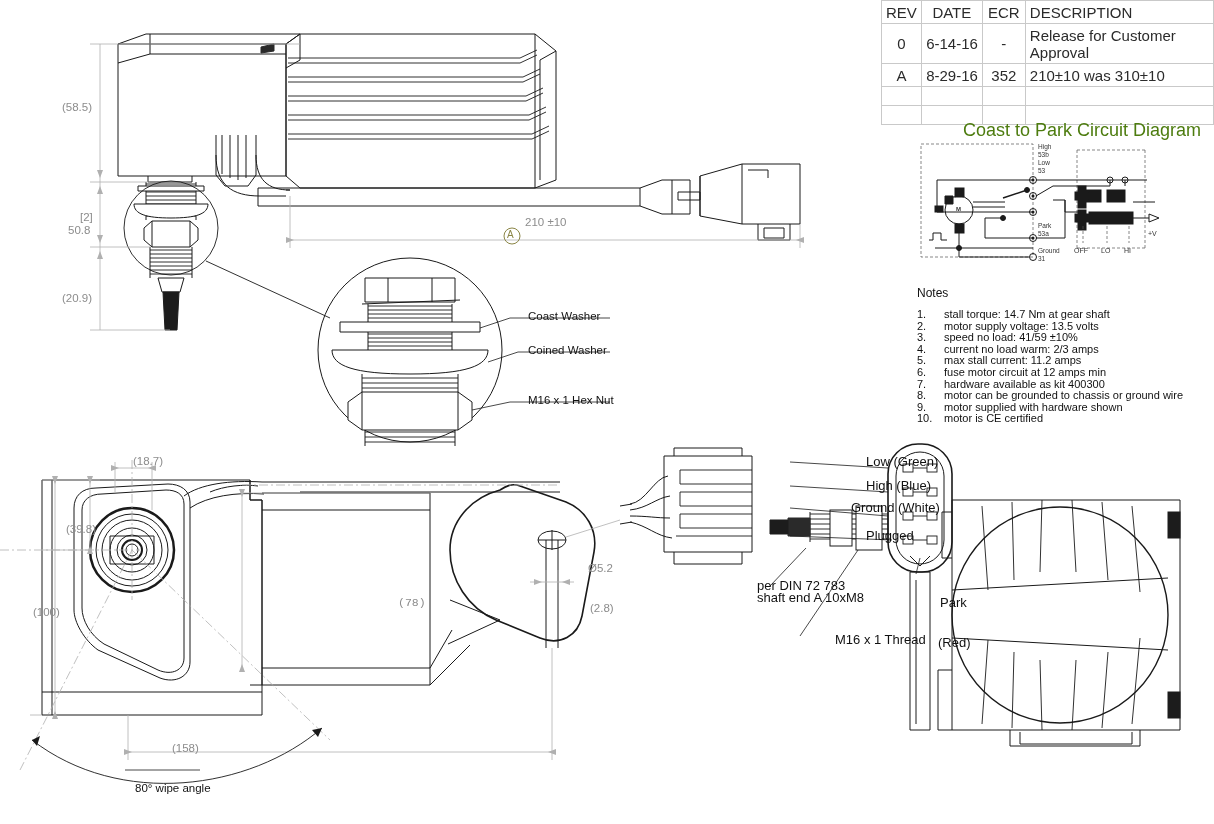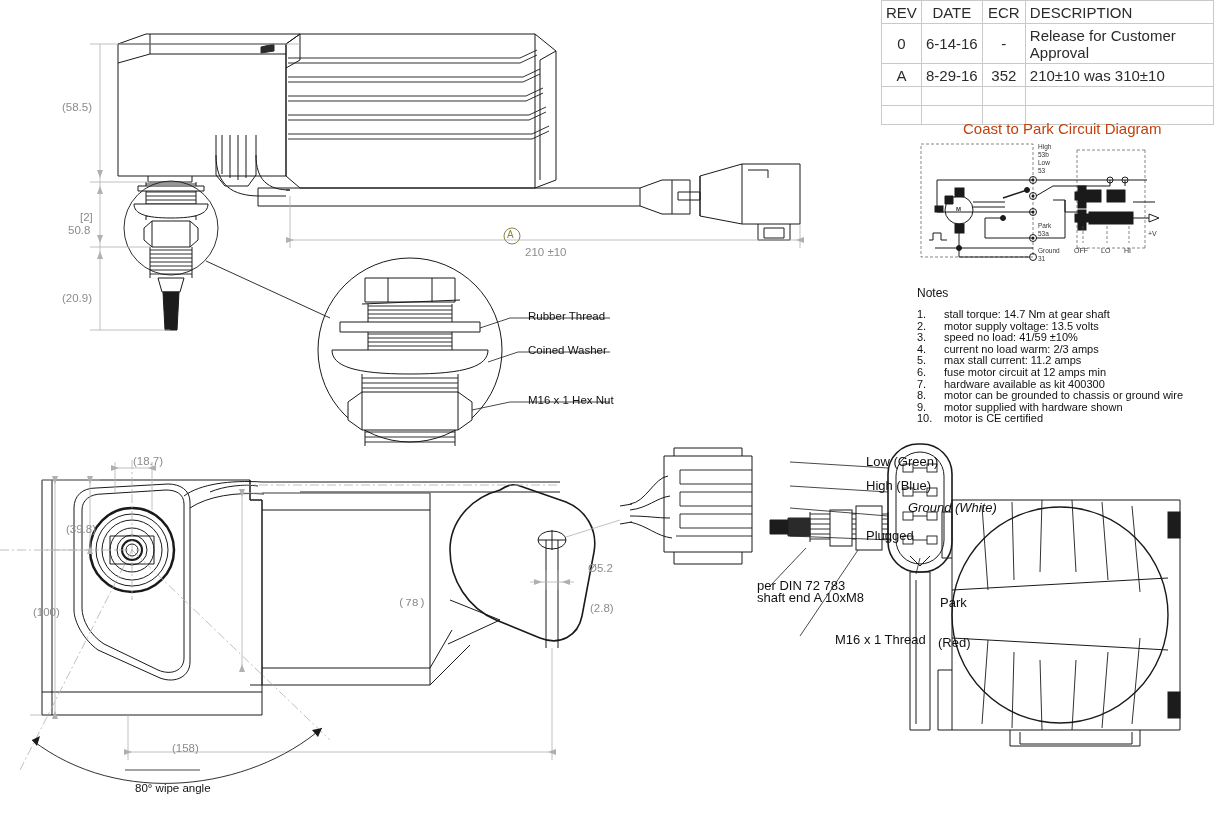--- a/index.html
+++ b/index.html
@@ -11,36 +11,36 @@
   .abs{position:absolute;}
 
   
   #rev-table{position:absolute;left:881px;top:0px;width:333px;}
   #rev-table table{border-collapse:collapse;width:333px;font-size:15px;color:#2b2b2b;}
   #rev-table th,#rev-table td{border:1px solid #c9c9c9;border-top:none;border-left:none;
       padding:2.5px 4px;font-weight:normal;height:13px;}
   #rev-table tr th:first-child,#rev-table tr td:first-child{border-left:1px solid #c9c9c9;}
   #rev-table thead tr th{border-top:1px solid #c9c9c9;}
   .c-rev{width:30px;text-align:center;}
-  .c-date{width:52px;text-align:center;}
+  .c-date{width:52px;text-align:right;}
   .c-ecr{width:34px;text-align:center;}
   .c-desc{text-align:left;padding-left:7px;}
   #rev-table thead th{text-align:center;}
   #rev-table thead th.c-desc{text-align:left;}
 
   
   #notes{position:absolute;left:917px;top:286px;width:300px;font-size:11px;color:#111;}
   #notes .ntitle{font-size:12px;margin-bottom:9px;}
   #notes ol{list-style:none;margin:0;padding:0;}
   #notes li{display:flex;line-height:11.6px;white-space:nowrap;}
   #notes li .num{width:27px;flex:0 0 27px;}
   #notes li .txt{flex:1;}
 
   
-  #circuit-title{position:absolute;left:963px;top:120px;font-size:15px;color:#c2410c;}
+  #circuit-title{position:absolute;left:963px;top:120px;font-size:18px;color:#4d7c0f;}
 
   
   .dim{position:absolute;font-size:11.5px;color:#8c8c8c;white-space:nowrap;}
   .lbl{position:absolute;font-size:11.5px;color:#111;white-space:nowrap;}
   .lbl2{position:absolute;font-size:13px;color:#111;white-space:nowrap;line-height:12px;}
   .balloonTxt{position:absolute;font-size:11.5px;color:#8a8545;white-space:nowrap;}
   .cktlbl{position:absolute;font-size:6.5px;color:#333;white-space:nowrap;line-height:7.5px;}
   .cktsw{position:absolute;font-size:7px;color:#333;white-space:nowrap;}
 </style>
 </head>
@@ -188,21 +188,21 @@
     </g>
 
     <circle cx="512" cy="236" r="8" fill="none" stroke="#8a8545" stroke-width="1"></circle>
   </svg>
 
   <div class="dim" style="left:62px;top:101px;">(58.5)</div>
   <div class="dim" style="left:80px;top:211px;">[2]</div>
   <div class="dim" style="left:68px;top:224px;">50.8</div>
   <div class="dim" style="left:62px;top:292px;">(20.9)</div>
   <div class="balloonTxt" style="left:507px;top:229px;font-size:10px;">A</div>
-  <div class="dim" style="left:525px;top:246px;">210 ±10</div>
+  <div class="dim" style="left:525px;top:216px;">210 ±10</div>
 
   <svg class="abs" style="left:310px;top:250px;" width="360" height="200">
     <g fill="none" stroke="#1a1a1a" stroke-width="1">
       <circle cx="100" cy="100" r="92" stroke-width="1"></circle>
 
       <path d="M55,28 L145,28 L145,52 L55,52 Z"></path>
       <path d="M78,28 L78,52 M122,28 L122,52"></path>
       <path d="M52,54 L150,50"></path>
 
       <g stroke-width="0.9">
@@ -233,21 +233,21 @@
       <path d="M55,180 L55,196 M145,180 L145,196"></path>
     </g>
 
     <g stroke="#1a1a1a" stroke-width="0.8" fill="none">
       <path d="M170,78 L200,68 L300,68"></path>
       <path d="M178,112 L208,102 L300,102"></path>
       <path d="M162,160 L200,152 L300,152"></path>
     </g>
   </svg>
 
-  <div class="lbl" style="left:528px;top:310px;">Rubber Thread</div>
+  <div class="lbl" style="left:528px;top:310px;">Coast Washer</div>
   <div class="lbl" style="left:528px;top:344px;">Coined Washer</div>
   <div class="lbl" style="left:528px;top:394px;">M16 x 1 Hex Nut</div>
 
   <div id="circuit-title">Coast to Park Circuit Diagram</div>
   <svg class="abs" style="left:915px;top:140px;" width="250" height="125">
     <g fill="none" stroke="#555" stroke-width="0.7" stroke-dasharray="3,2">
       <rect x="6" y="4" width="112" height="113"></rect>
       <path d="M162,10 L162,108 M230,10 L230,108 M162,10 L230,10 M162,108 L230,108"></path>
     </g>
     <g fill="none" stroke="#1a1a1a" stroke-width="1">
@@ -558,21 +558,21 @@
       <path d="M170,96 L272,100"></path>
 
       <path d="M150,146 L186,108"></path>
       <path d="M180,196 L238,110"></path>
       <path d="M296,134 L300,118"></path>
     </g>
   </svg>
 
   <div class="lbl2" style="left:866px;top:456px;">Low (Green)</div>
   <div class="lbl2" style="left:866px;top:480px;">High (Blue)</div>
-  <div class="lbl2" style="left:908px;top:502px;font-style:italic;">Ground (White)</div>
+  <div class="lbl2" style="left:851px;top:502px;">Ground (White)</div>
   <div class="lbl2" style="left:866px;top:530px;">Plugged</div>
 
   <div class="lbl2" style="left:757px;top:592px;">shaft end A 10xM8</div>
   <div class="lbl2" style="left:757px;top:580px;text-align:center;">per DIN 72 783</div>
   <div class="lbl2" style="left:810px;top:634px;padding-left:25px;">M16 x 1 Thread</div>
   <div class="lbl2" style="left:940px;top:597px;">Park</div>
   <div class="lbl2" style="left:938px;top:609px;margin-top:28px;">(Red)</div>
 
 </div>
 

